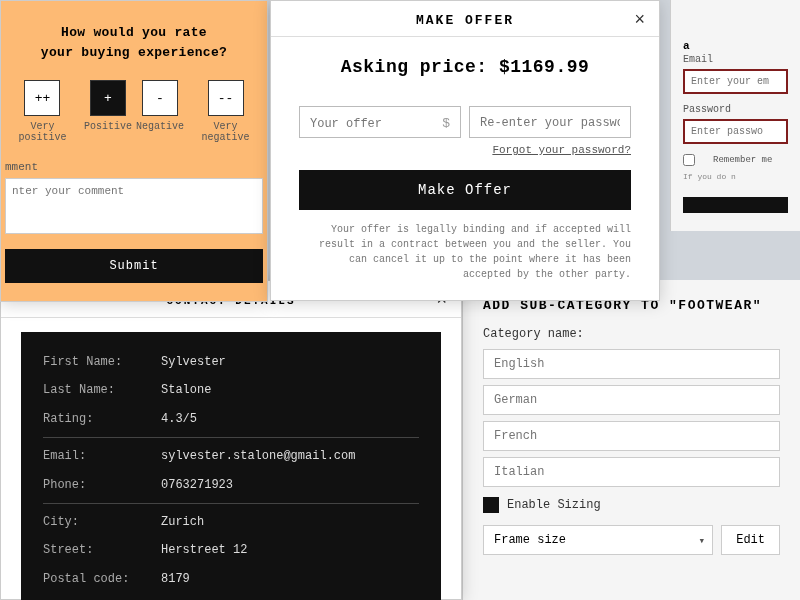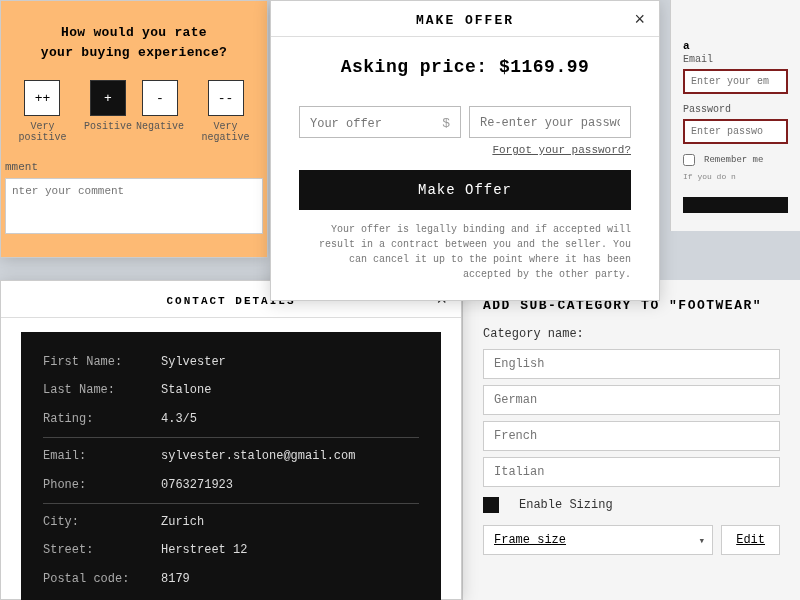--- a/index.html
+++ b/index.html
@@ -228,21 +228,21 @@
       padding: 5px 6px;
       font-family: inherit;
       font-size: 10px;
       color: #aaa;
       margin-bottom: 10px;
       background: #fff;
     }
     .remember-row {
       display: flex;
       align-items: center;
-      gap: 9px;
+      gap: 18px;
       margin-bottom: 6px;
     }
     .remember-row input[type=checkbox] {
       width: 12px;
       height: 12px;
     }
     .remember-label {
       font-size: 9px;
       color: #555;
     }
@@ -355,39 +355,38 @@
       font-family: inherit;
       font-size: 12px;
       color: #bbb;
       background: #fff;
       margin-bottom: 6px;
       display: block;
     }
     .enable-sizing-row {
       display: flex;
       align-items: center;
-      gap: 20px;
+      gap: 8px;
       margin: 10px 0 12px;
     }
     .enable-checkbox {
       width: 16px;
       height: 16px;
       background: #111;
       display: inline-block;
       flex-shrink: 0;
     }
     .enable-label {
       font-size: 12px;
       color: #333;
     }
     .frame-size-row {
       display: flex;
       gap: 8px;
       align-items: center;
-      text-decoration: underline;
     }
     .frame-size-select {
       flex: 1;
       border: 1px solid #ccc;
       padding: 7px 10px;
       font-family: inherit;
       font-size: 12px;
       background: #fff;
       appearance: none;
       -webkit-appearance: none;
@@ -437,20 +436,21 @@
     </div>
     <div class="rating-option">
       <button class="rating-box">--</button>
       <span class="rating-label">Very negative</span>
     </div>
   </div>
   <div class="comment-section">
     <label>mment</label>
     <textarea placeholder="nter your comment" style=""></textarea>
   </div>
+  <button class="submit-btn">Submit</button>
 </div>
 
 <div class="modal-make-offer">
   <div class="modal-header">
     <span class="modal-title">MAKE OFFER</span>
     <button class="close-btn">×</button>
   </div>
   <div class="modal-body">
     <div class="asking-price">Asking price: $1169.99</div>
     <div class="offer-inputs">

